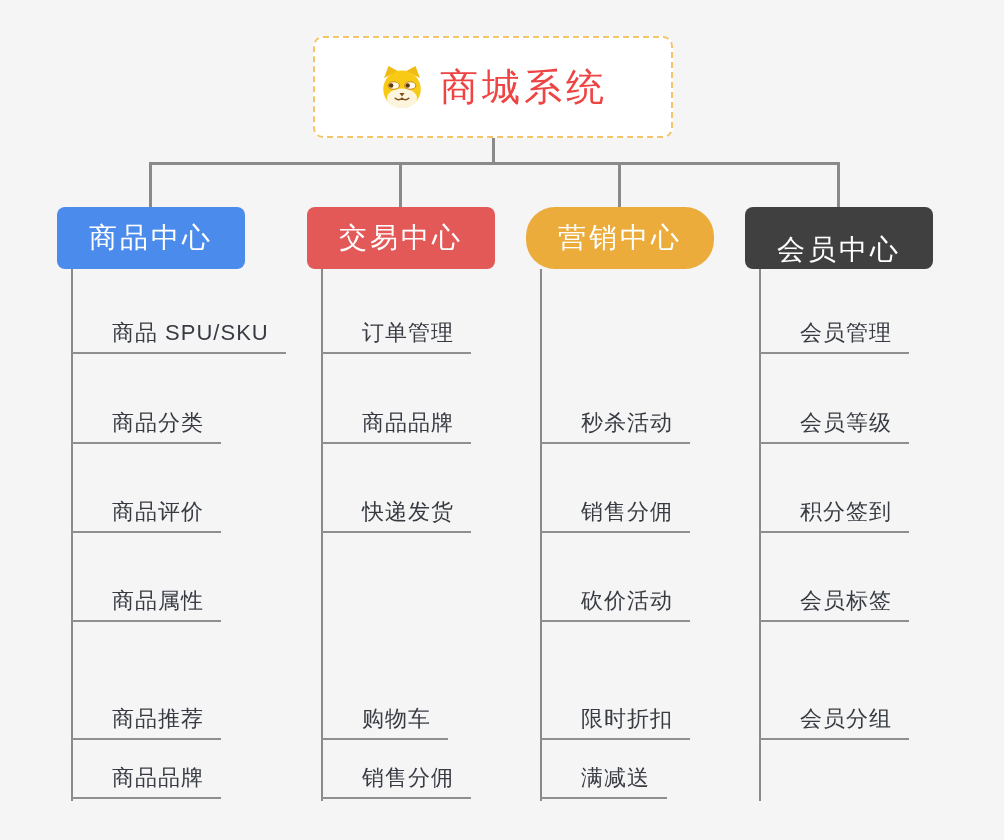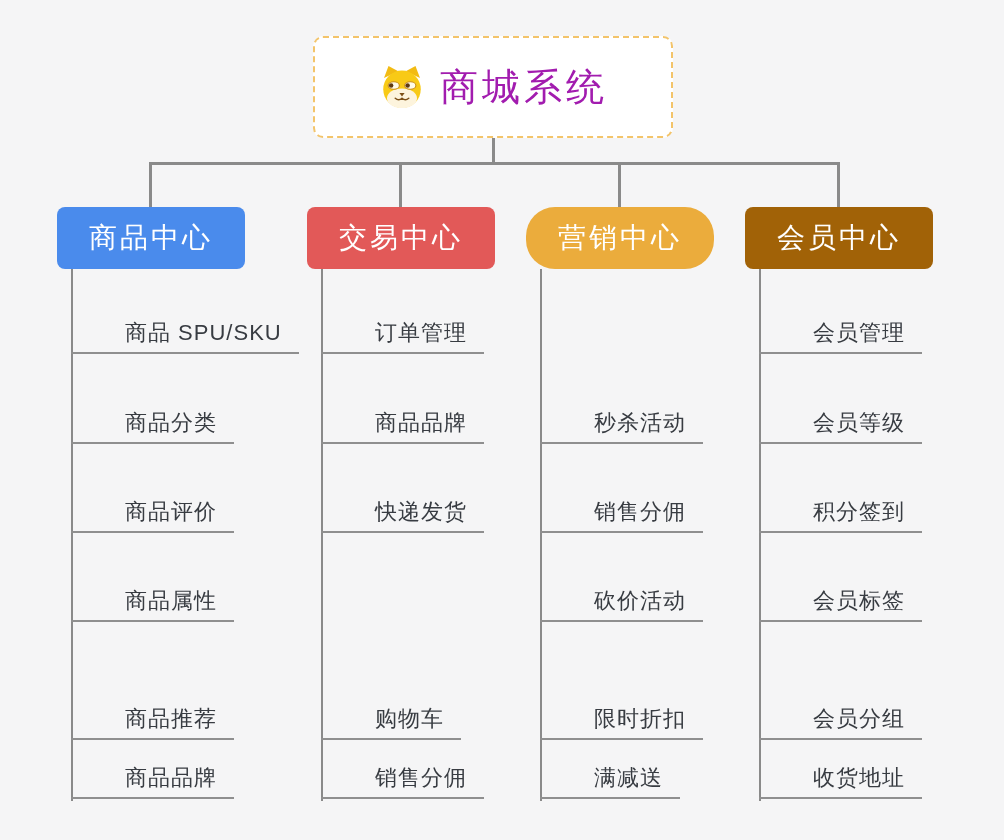--- a/index.html
+++ b/index.html
@@ -16,39 +16,39 @@
   .colline{width:2px;top:269px;height:532px;}
   .cl0{left:71px}.cl1{left:321px}.cl2{left:540px}.cl3{left:759px}
 
   .root{
     position:absolute;left:313px;top:36px;width:360px;height:102px;
     box-sizing:border-box;background:#ffffff;
     border:2px dashed #f3c46a;border-radius:10px;
     display:flex;align-items:center;justify-content:center;gap:14px;
   }
   .root-title{
-    font-size:38px;color:#a21caf;letter-spacing:4px;font-weight:500;
+    font-size:38px;color:#ef4444;letter-spacing:4px;font-weight:500;
     white-space:nowrap;
   }
   .dog{width:48px;height:46px;flex:0 0 auto;}
 
   .branch-node{
     position:absolute;top:207px;width:188px;height:62px;
     border-radius:8px;display:flex;align-items:center;justify-content:center;
     box-sizing:border-box;
   }
   .b0{left:57px}.b1{left:307px}.b2{left:526px}.b3{left:745px}
   .branch-label{
     color:#ffffff;font-size:28px;letter-spacing:3px;white-space:nowrap;
   }
 
   .item{
     position:absolute;height:40px;box-sizing:border-box;
     border-bottom:2px solid #8f8f8f;
-    padding:0 17px 4px 54px;
+    padding:0 17px 4px 41px;
     display:flex;align-items:flex-end;
     font-size:22px;color:#383c42;letter-spacing:1px;white-space:nowrap;
   }
   .c0{left:71px}.c1{left:321px}.c2{left:540px}.c3{left:759px}
   .r0{top:314px}.r1{top:404px}.r2{top:493px}.r3{top:582px}.r4{top:700px}.r5{top:759px}
 </style>
 </head>
 <body>
 
 <div class="canvas">
@@ -82,21 +82,21 @@
 
   <div class="branch-node b0" style="background-color: rgb(74, 139, 236);">
     <span class="branch-label">商品中心</span>
   </div>
   <div class="branch-node b1" style="background-color: rgb(226, 89, 88);">
     <span class="branch-label">交易中心</span>
   </div>
   <div class="branch-node b2" style="background-color: rgb(235, 172, 60); border-radius: 29px;">
     <span class="branch-label">营销中心</span>
   </div>
-  <div class="branch-node b3" style="background-color: #a16207;">
+  <div class="branch-node b3" style="background-color: #404040; align-items: flex-end;">
     <span class="branch-label">会员中心</span>
   </div>
 
   <div class="item c0 r0">商品 SPU/SKU</div>
   <div class="item c0 r1">商品分类</div>
   <div class="item c0 r2">商品评价</div>
   <div class="item c0 r3">商品属性</div>
   <div class="item c0 r4">商品推荐</div>
   <div class="item c0 r5">商品品牌</div>
 
@@ -110,15 +110,14 @@
   <div class="item c2 r2">销售分佣</div>
   <div class="item c2 r3">砍价活动</div>
   <div class="item c2 r4">限时折扣</div>
   <div class="item c2 r5">满减送</div>
 
   <div class="item c3 r0">会员管理</div>
   <div class="item c3 r1">会员等级</div>
   <div class="item c3 r2">积分签到</div>
   <div class="item c3 r3">会员标签</div>
   <div class="item c3 r4">会员分组</div>
-  <div class="item c3 r5">收货地址</div>
 
 </div>
 
 </body></html>

